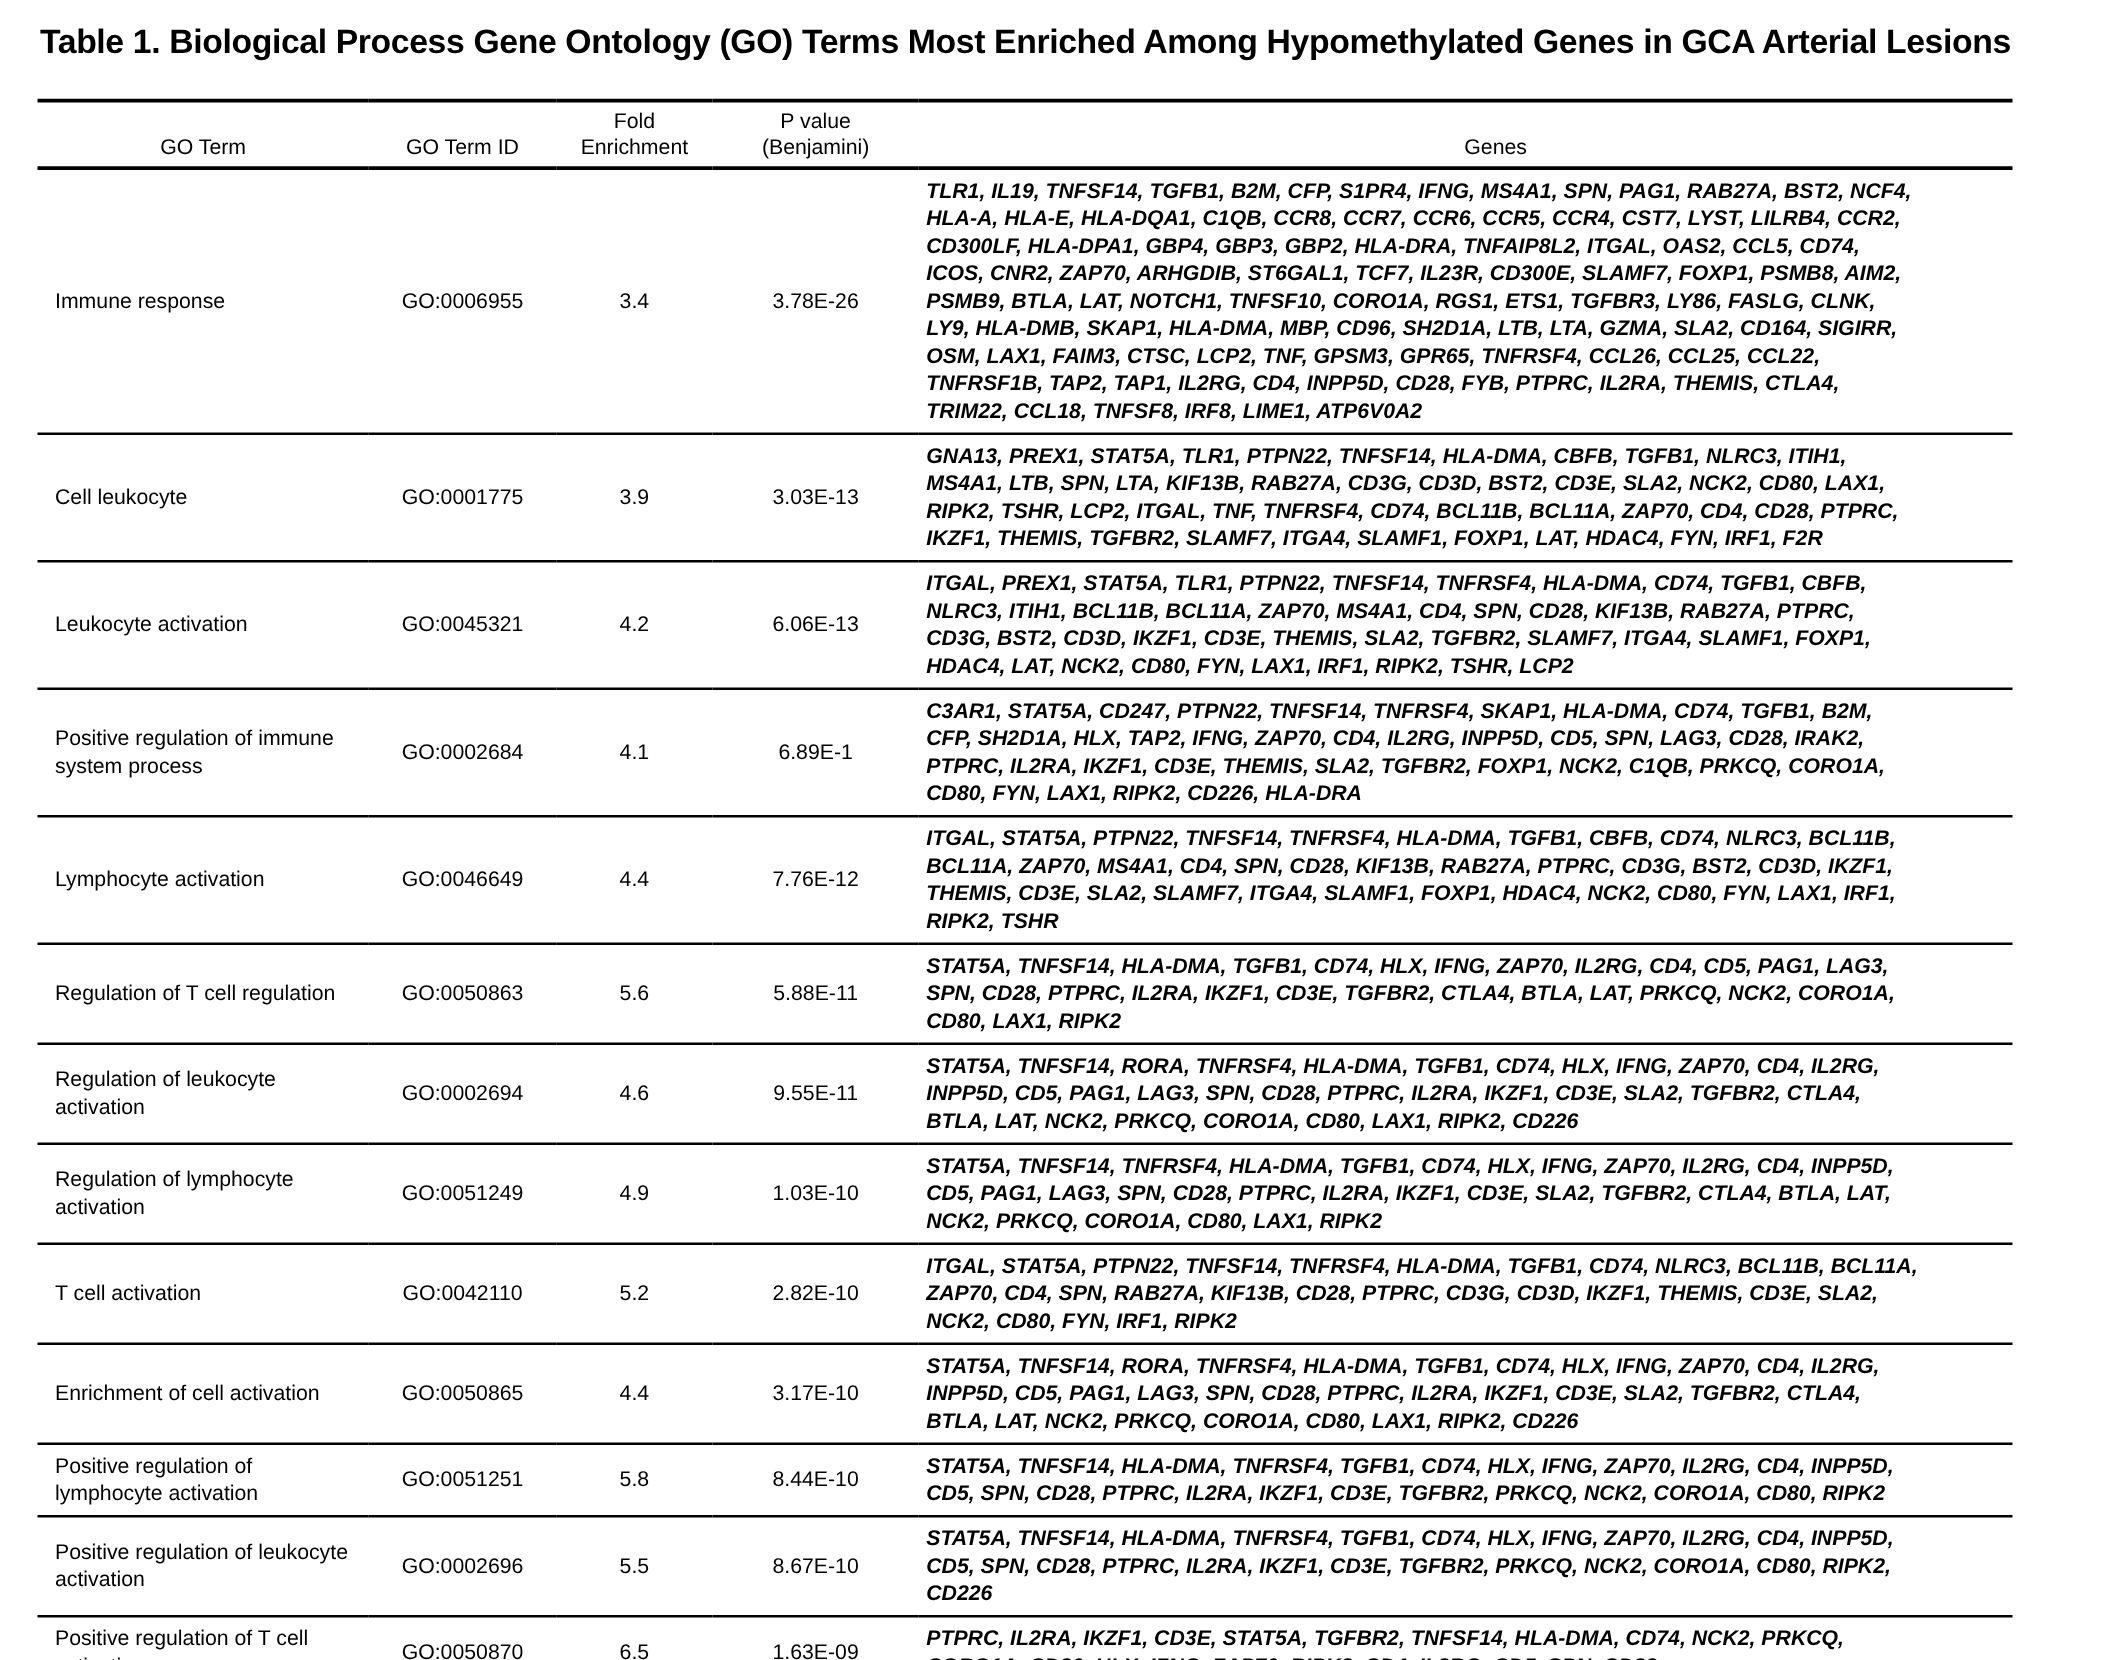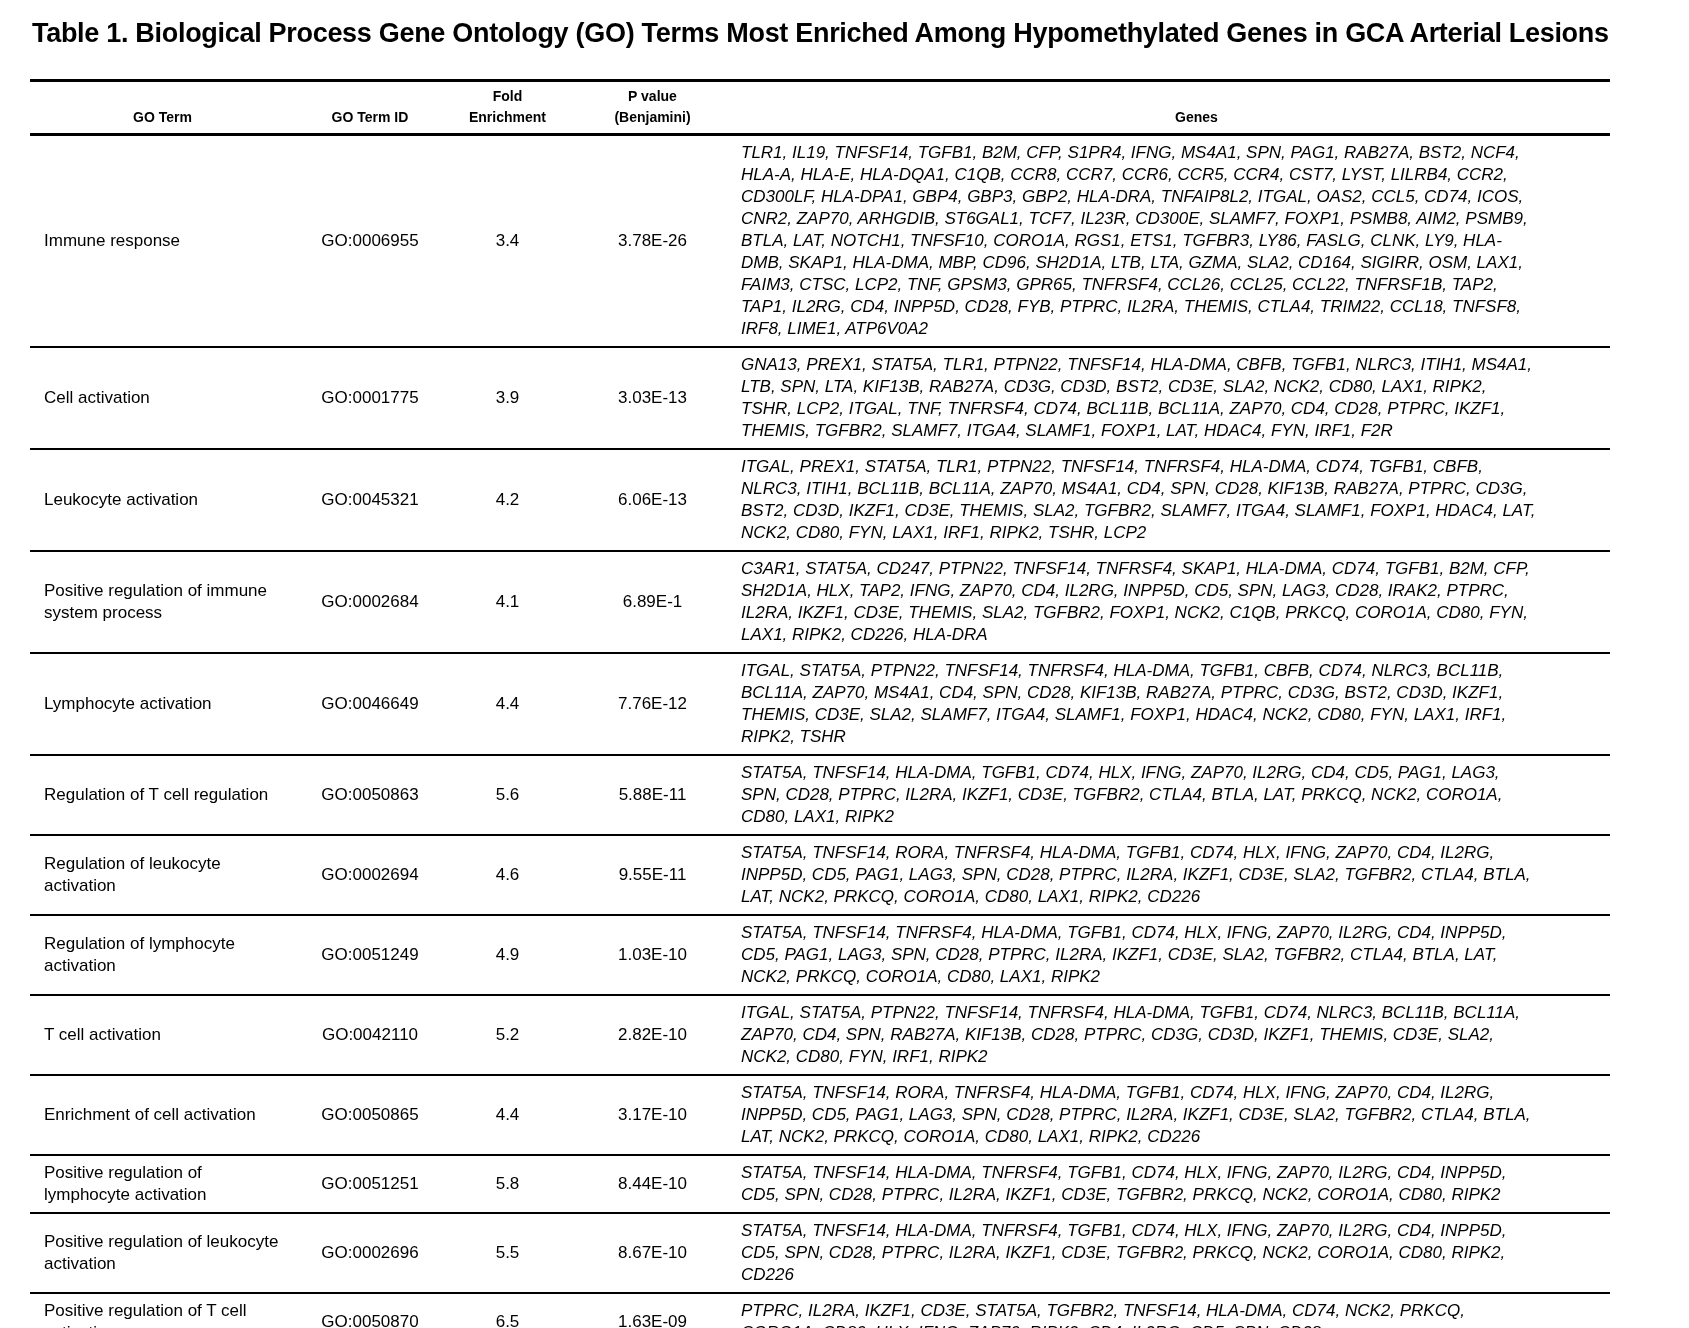--- a/index.html
+++ b/index.html
@@ -26,22 +26,22 @@
   }
   table.go-table {
     width: 1628px;
     border-collapse: collapse;
     margin-top: 30px;
     table-layout: fixed;
   }
   table.go-table thead th {
     border-top: 3px solid #000;
     border-bottom: 3px solid #000;
-    font-size: 14px;
-    font-weight: 700;
+    font-size: 17px;
+    font-weight: 400;
     text-align: center;
     vertical-align: bottom;
     padding: 4px 4px 5px 4px;
     line-height: 21px;
   }
   table.go-table tbody td {
     border-bottom: 2px solid #000;
     vertical-align: middle;
     font-size: 17px;
   }
@@ -61,20 +61,21 @@
   td.c-id, td.c-fold, td.c-pval {
     text-align: center;
     padding: 4px 4px;
   }
   td.c-genes {
     font-style: italic;
     font-size: 15.5px;
     line-height: 22px;
     padding: 6px 122px 6px 6px;
     text-align: left;
+    font-weight: bold;
   }
 </style>
 </head>
 <body>
 
 <div class="page">
   <h1 class="title">Table 1. Biological Process Gene Ontology (GO) Terms Most Enriched Among Hypomethylated Genes in GCA Arterial Lesions</h1>
 
   <table class="go-table">
     <colgroup>
@@ -101,21 +102,21 @@
     </thead>
     <tbody>
       <tr>
         <td class="c-term">Immune response</td>
         <td class="c-id">GO:0006955</td>
         <td class="c-fold">3.4</td>
         <td class="c-pval">3.78E-26</td>
         <td class="c-genes">TLR1, IL19, TNFSF14, TGFB1, B2M, CFP, S1PR4, IFNG, MS4A1, SPN, PAG1, RAB27A, BST2, NCF4, HLA-A, HLA-E, HLA-DQA1, C1QB, CCR8, CCR7, CCR6, CCR5, CCR4, CST7, LYST, LILRB4, CCR2, CD300LF, HLA-DPA1, GBP4, GBP3, GBP2, HLA-DRA, TNFAIP8L2, ITGAL, OAS2, CCL5, CD74, ICOS, CNR2, ZAP70, ARHGDIB, ST6GAL1, TCF7, IL23R, CD300E, SLAMF7, FOXP1, PSMB8, AIM2, PSMB9, BTLA, LAT, NOTCH1, TNFSF10, CORO1A, RGS1, ETS1, TGFBR3, LY86, FASLG, CLNK, LY9, HLA-DMB, SKAP1, HLA-DMA, MBP, CD96, SH2D1A, LTB, LTA, GZMA, SLA2, CD164, SIGIRR, OSM, LAX1, FAIM3, CTSC, LCP2, TNF, GPSM3, GPR65, TNFRSF4, CCL26, CCL25, CCL22, TNFRSF1B, TAP2, TAP1, IL2RG, CD4, INPP5D, CD28, FYB, PTPRC, IL2RA, THEMIS, CTLA4, TRIM22, CCL18, TNFSF8, IRF8, LIME1, ATP6V0A2</td>
       </tr>
       <tr>
-        <td class="c-term">Cell activation</td>
+        <td class="c-term">Cell leukocyte</td>
         <td class="c-id">GO:0001775</td>
         <td class="c-fold">3.9</td>
         <td class="c-pval">3.03E-13</td>
         <td class="c-genes">GNA13, PREX1, STAT5A, TLR1, PTPN22, TNFSF14, HLA-DMA, CBFB, TGFB1, NLRC3, ITIH1, MS4A1, LTB, SPN, LTA, KIF13B, RAB27A, CD3G, CD3D, BST2, CD3E, SLA2, NCK2, CD80, LAX1, RIPK2, TSHR, LCP2, ITGAL, TNF, TNFRSF4, CD74, BCL11B, BCL11A, ZAP70, CD4, CD28, PTPRC, IKZF1, THEMIS, TGFBR2, SLAMF7, ITGA4, SLAMF1, FOXP1, LAT, HDAC4, FYN, IRF1, F2R</td>
       </tr>
       <tr>
         <td class="c-term">Leukocyte activation</td>
         <td class="c-id">GO:0045321</td>
         <td class="c-fold">4.2</td>
         <td class="c-pval">6.06E-13</td>

